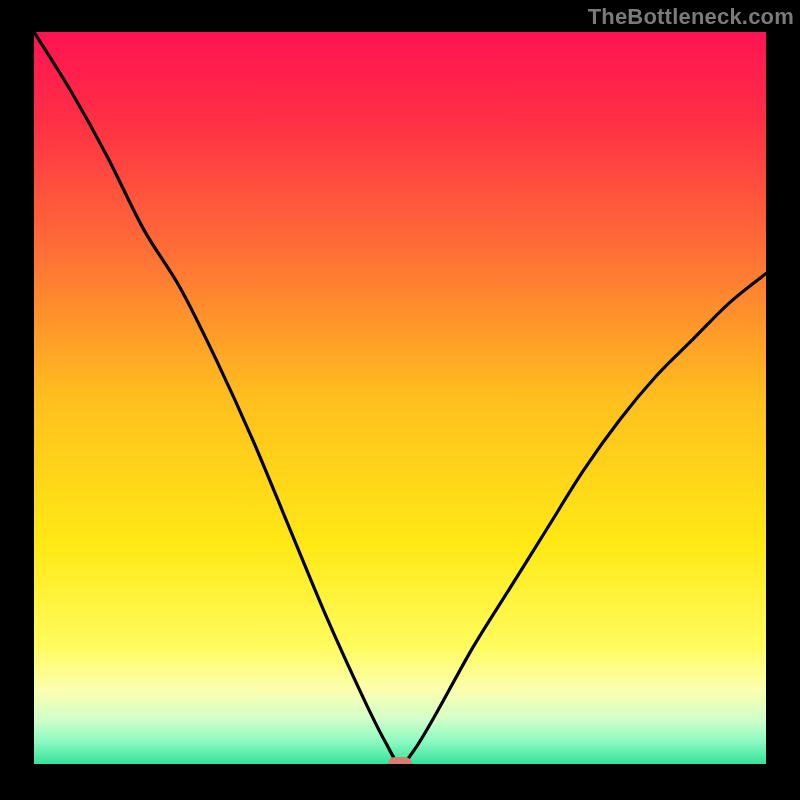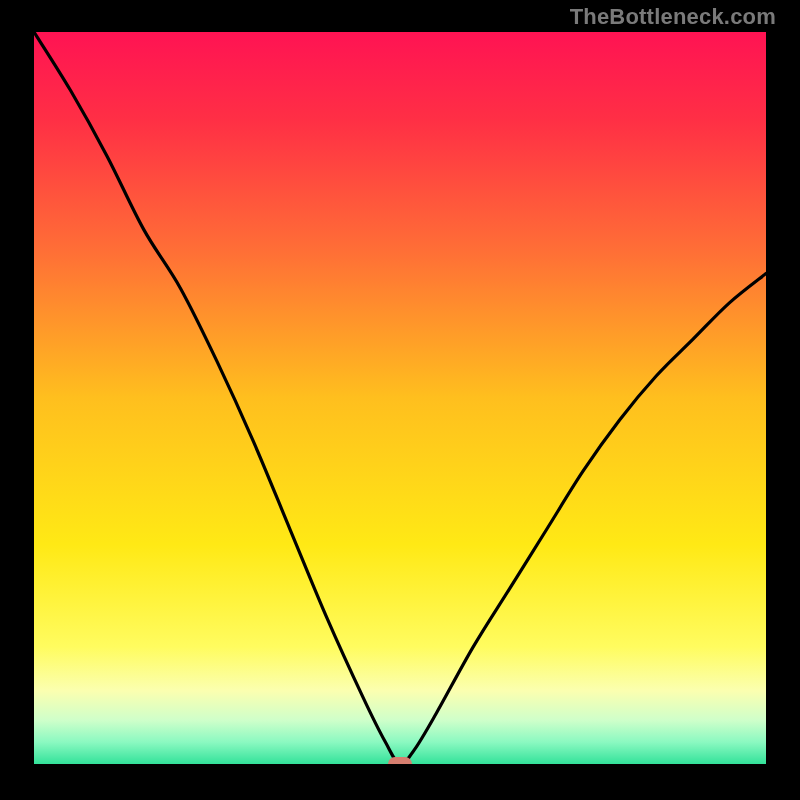--- a/index.html
+++ b/index.html
@@ -13,21 +13,21 @@
   }
   .frame {
     position: relative;
     width: 800px;
     height: 800px;
     background: #000;
   }
   .watermark {
     position: absolute;
     top: 4px;
-    right: 24px;
+    right: 6px;
     color: #7a7a7a;
     font-size: 22px;
     font-weight: 600;
     letter-spacing: 0.2px;
     z-index: 5;
   }
   .plot-area {
     position: absolute;
     left: 34px;
     top: 32px;

